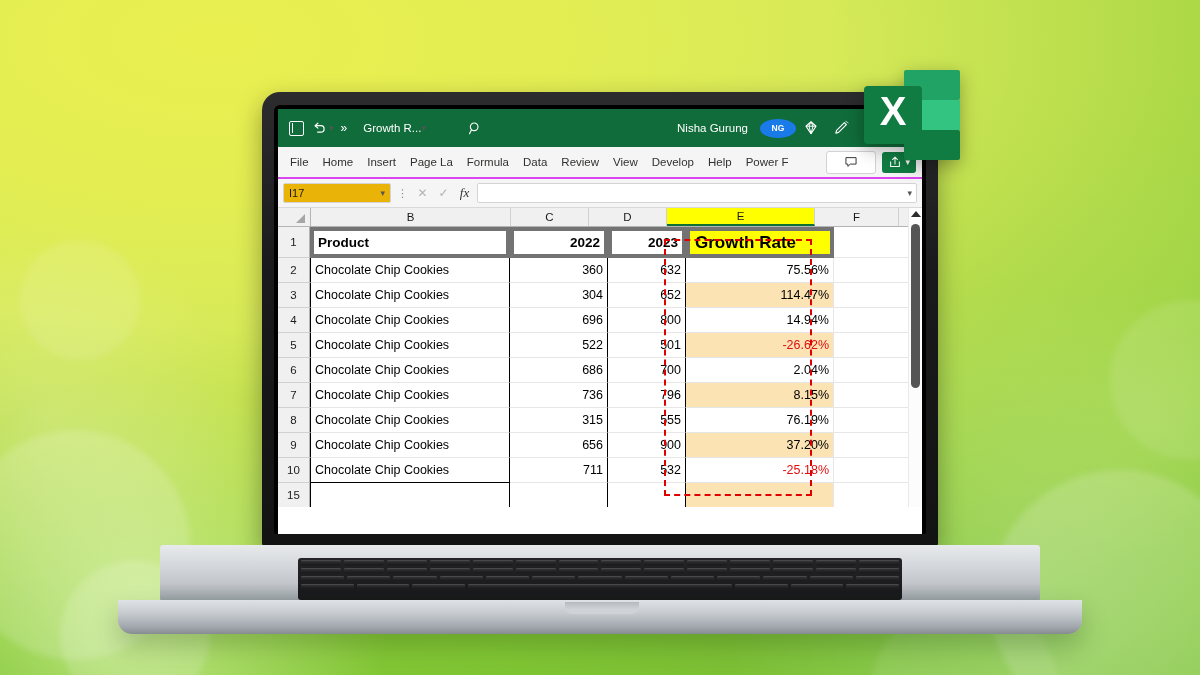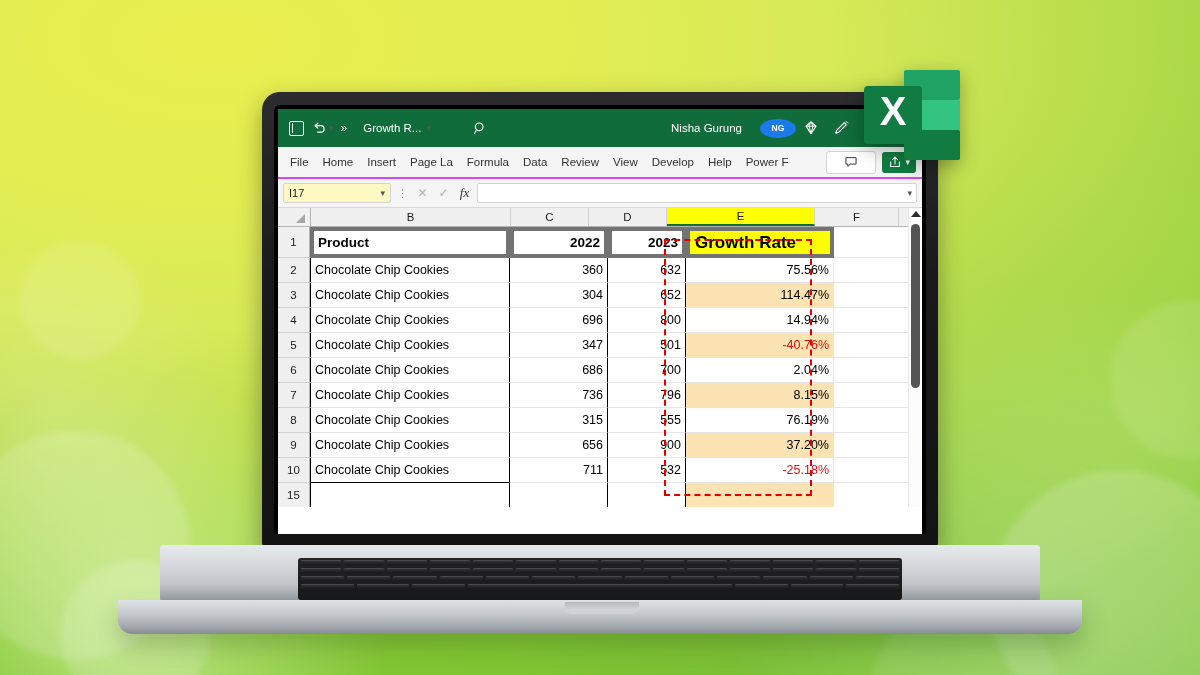--- a/index.html
+++ b/index.html
@@ -147,30 +147,30 @@
     display: flex; align-items: center; gap: 2px;
     color: #fff; margin-left: 4px;
     flex: none;
   }
   .tb-chevrons {
     color: #fff; font-size: 12px; margin-left: 7px; letter-spacing: -2px;
     flex: none;
   }
   .tb-docname {
     color: #fff; font-size: 11.5px; margin-left: 18px;
-    display: flex; align-items: center; gap: 5px;
+    display: flex; align-items: center; 
     flex: none;
   }
   .tb-search {
     margin-left: 42px; color: #fff; flex: none;
     display: flex; align-items: center;
   }
   .tb-spacer { flex: 1 1 auto; }
   .tb-user {
-    color: #fff; font-size: 11.5px; display: flex; align-items: center; gap: 18px;
+    color: #fff; font-size: 11.5px; display: flex; align-items: center; gap: 12px;
     flex: none;
   }
   .avatar {
     width: 36px; height: 19px; border-radius: 50%;
     background: #1a7ae8;
     color: #fff; font-size: 8.5px; font-weight: bold;
     display: flex; align-items: center; justify-content: center;
     letter-spacing: 0.2px;
   }
   .tb-btn {
@@ -233,21 +233,21 @@
   .formulabar {
     height: 28px;
     background: #f5f5f5;
     display: flex; align-items: center;
     padding: 0 5px;
     gap: 4px;
     border-bottom: 1px solid #d9d9d9;
   }
   .namebox {
     width: 108px; height: 20px;
-    background: #fef9c3;
+    background: #eab308;
     border: 1px solid #d4d4d4;
     border-radius: 2px;
     display: flex; align-items: center;
     padding: 0 5px;
     box-sizing: border-box;
     font-size: 11px;
     color: #1a1a1a;
     justify-content: space-between;
   }
   .fb-dots { color: #888; font-size: 11px; padding: 0 2px; letter-spacing: 0; }
@@ -557,23 +557,23 @@
               <div class="cell c bx-r">696</div>
               <div class="cell d bx-r">800</div>
               <div class="cell e">14.94%</div>
               <div class="cell f"></div>
               <div class="cell g"></div>
             </div>
 
             <div class="grow">
               <div class="rh">5</div>
               <div class="cell b bx-l bx-r">Chocolate Chip Cookies</div>
-              <div class="cell c bx-r">347</div>
+              <div class="cell c bx-r">522</div>
               <div class="cell d bx-r">501</div>
-              <div class="cell e alt neg">-40.76%</div>
+              <div class="cell e alt neg">-26.62%</div>
               <div class="cell f"></div>
               <div class="cell g"></div>
             </div>
 
             <div class="grow">
               <div class="rh">6</div>
               <div class="cell b bx-l bx-r">Chocolate Chip Cookies</div>
               <div class="cell c bx-r">686</div>
               <div class="cell d bx-r">700</div>
               <div class="cell e">2.04%</div>

